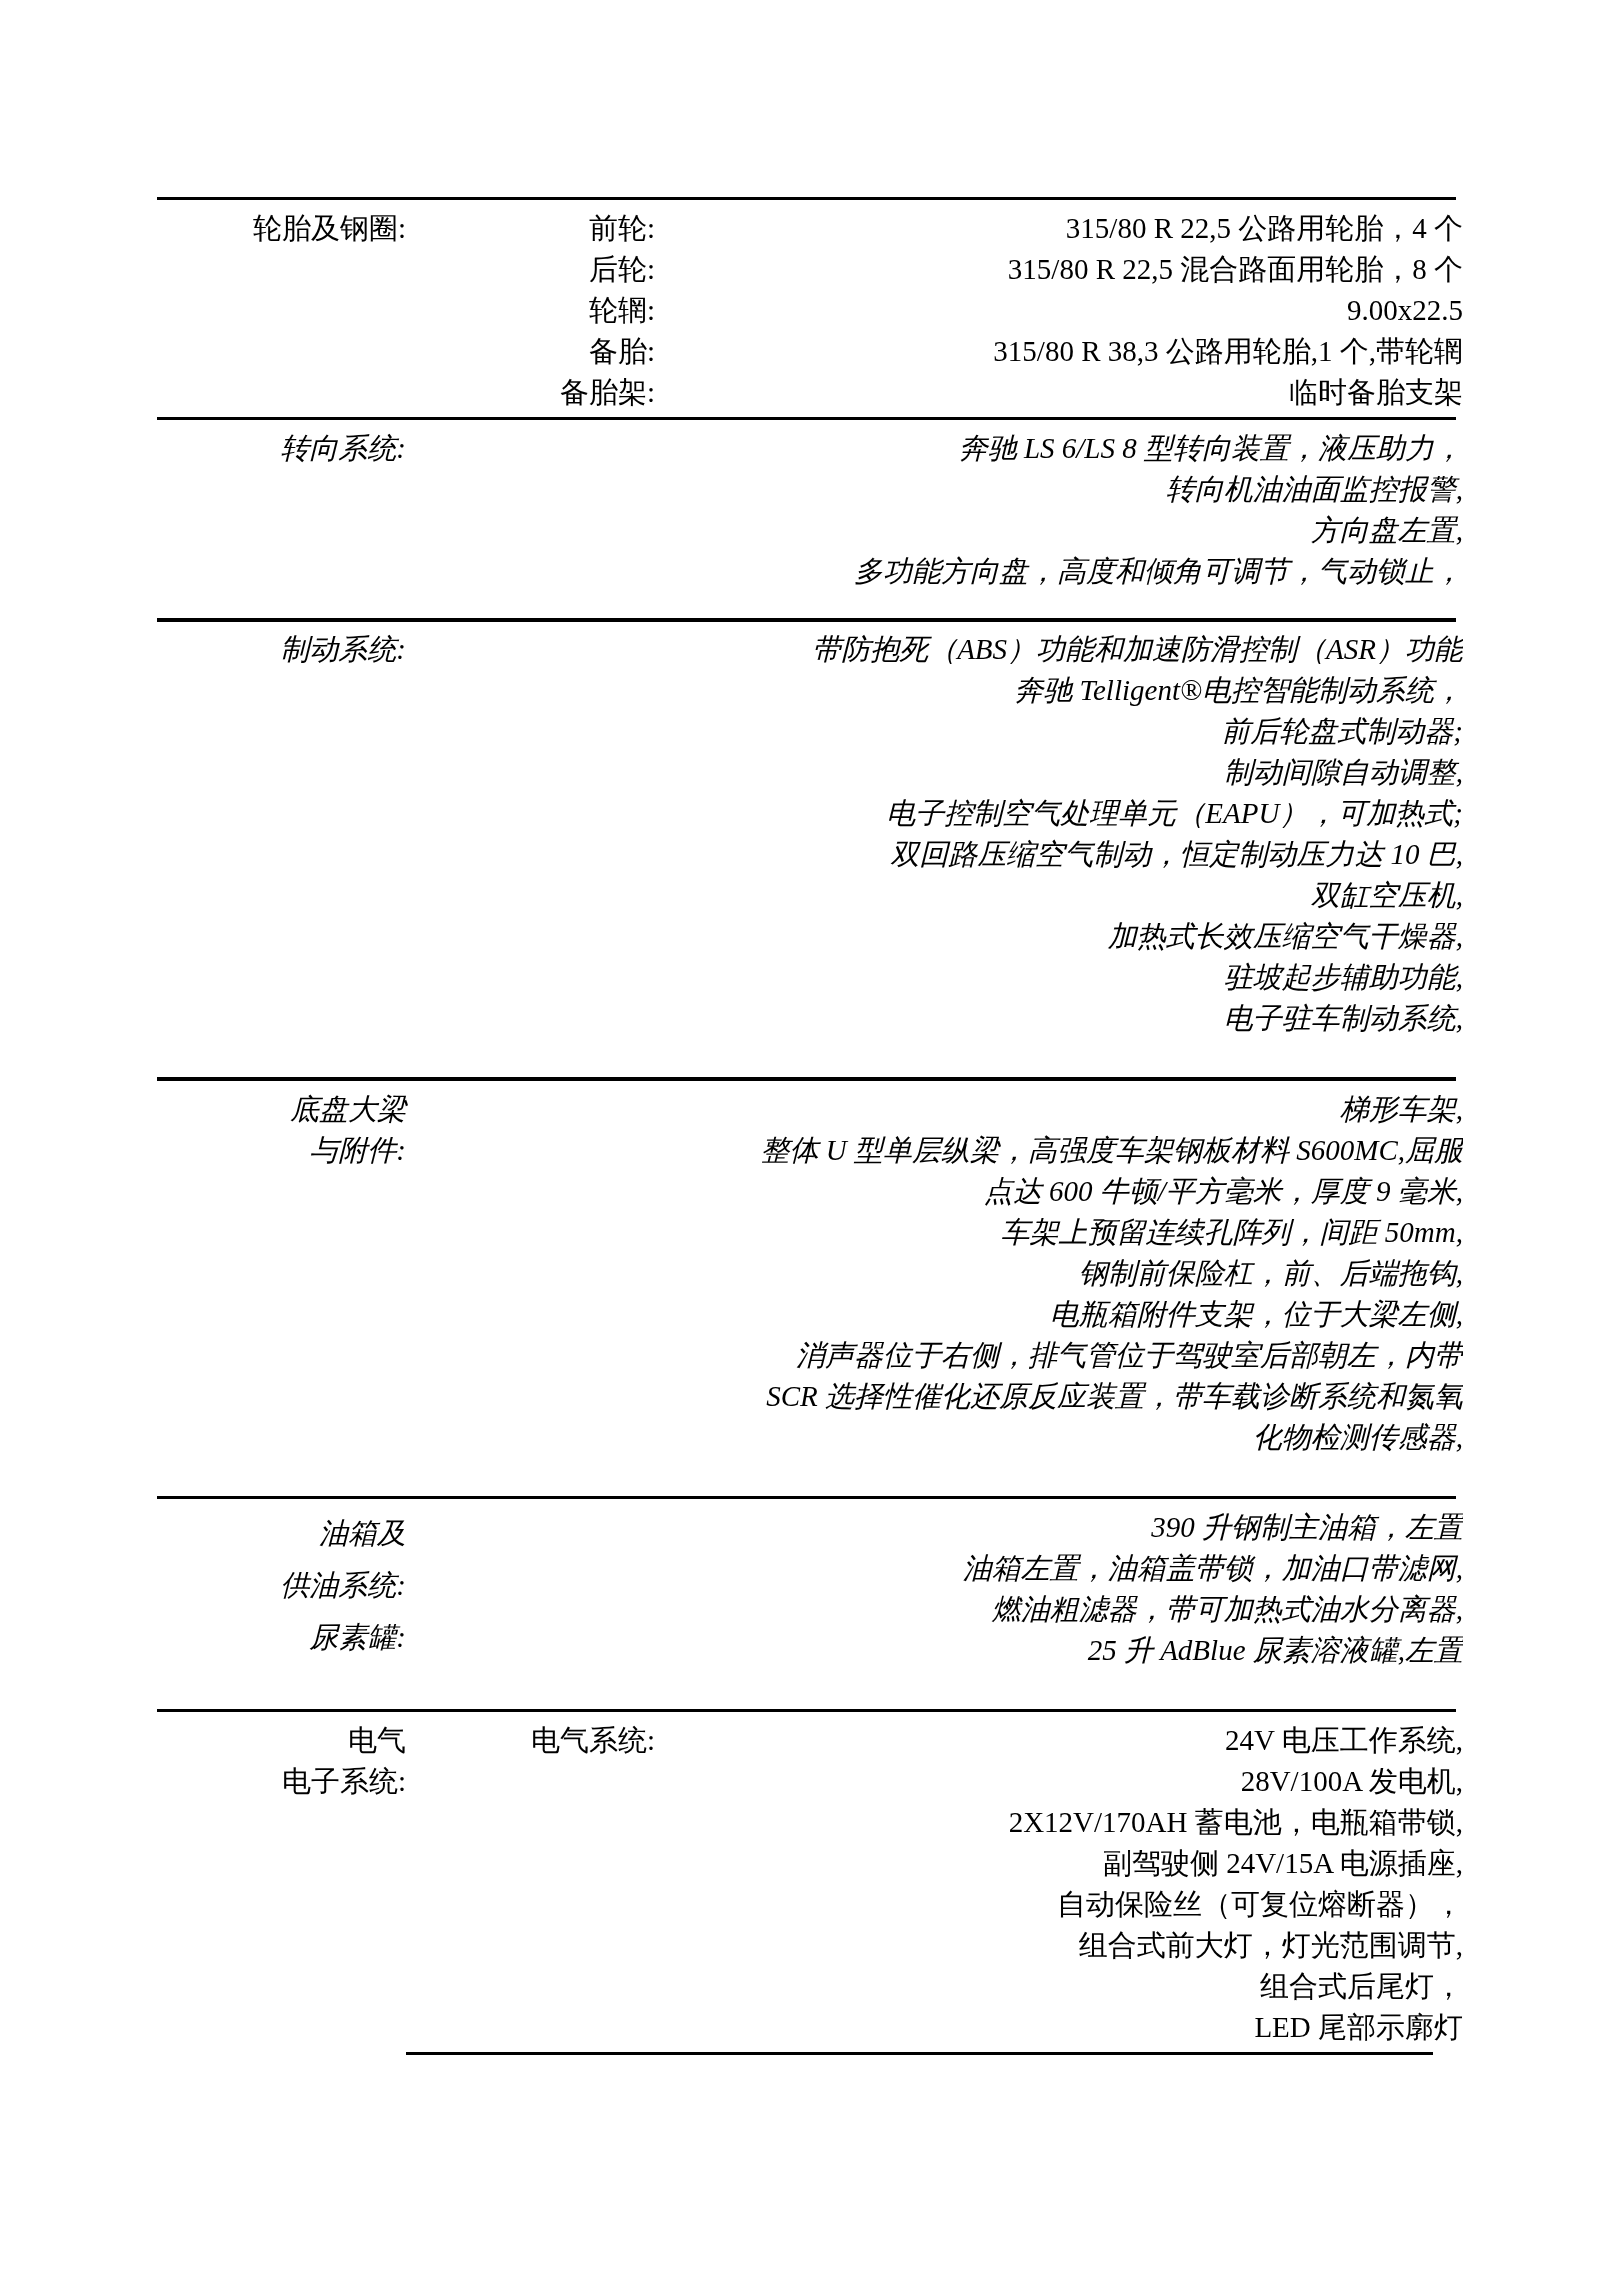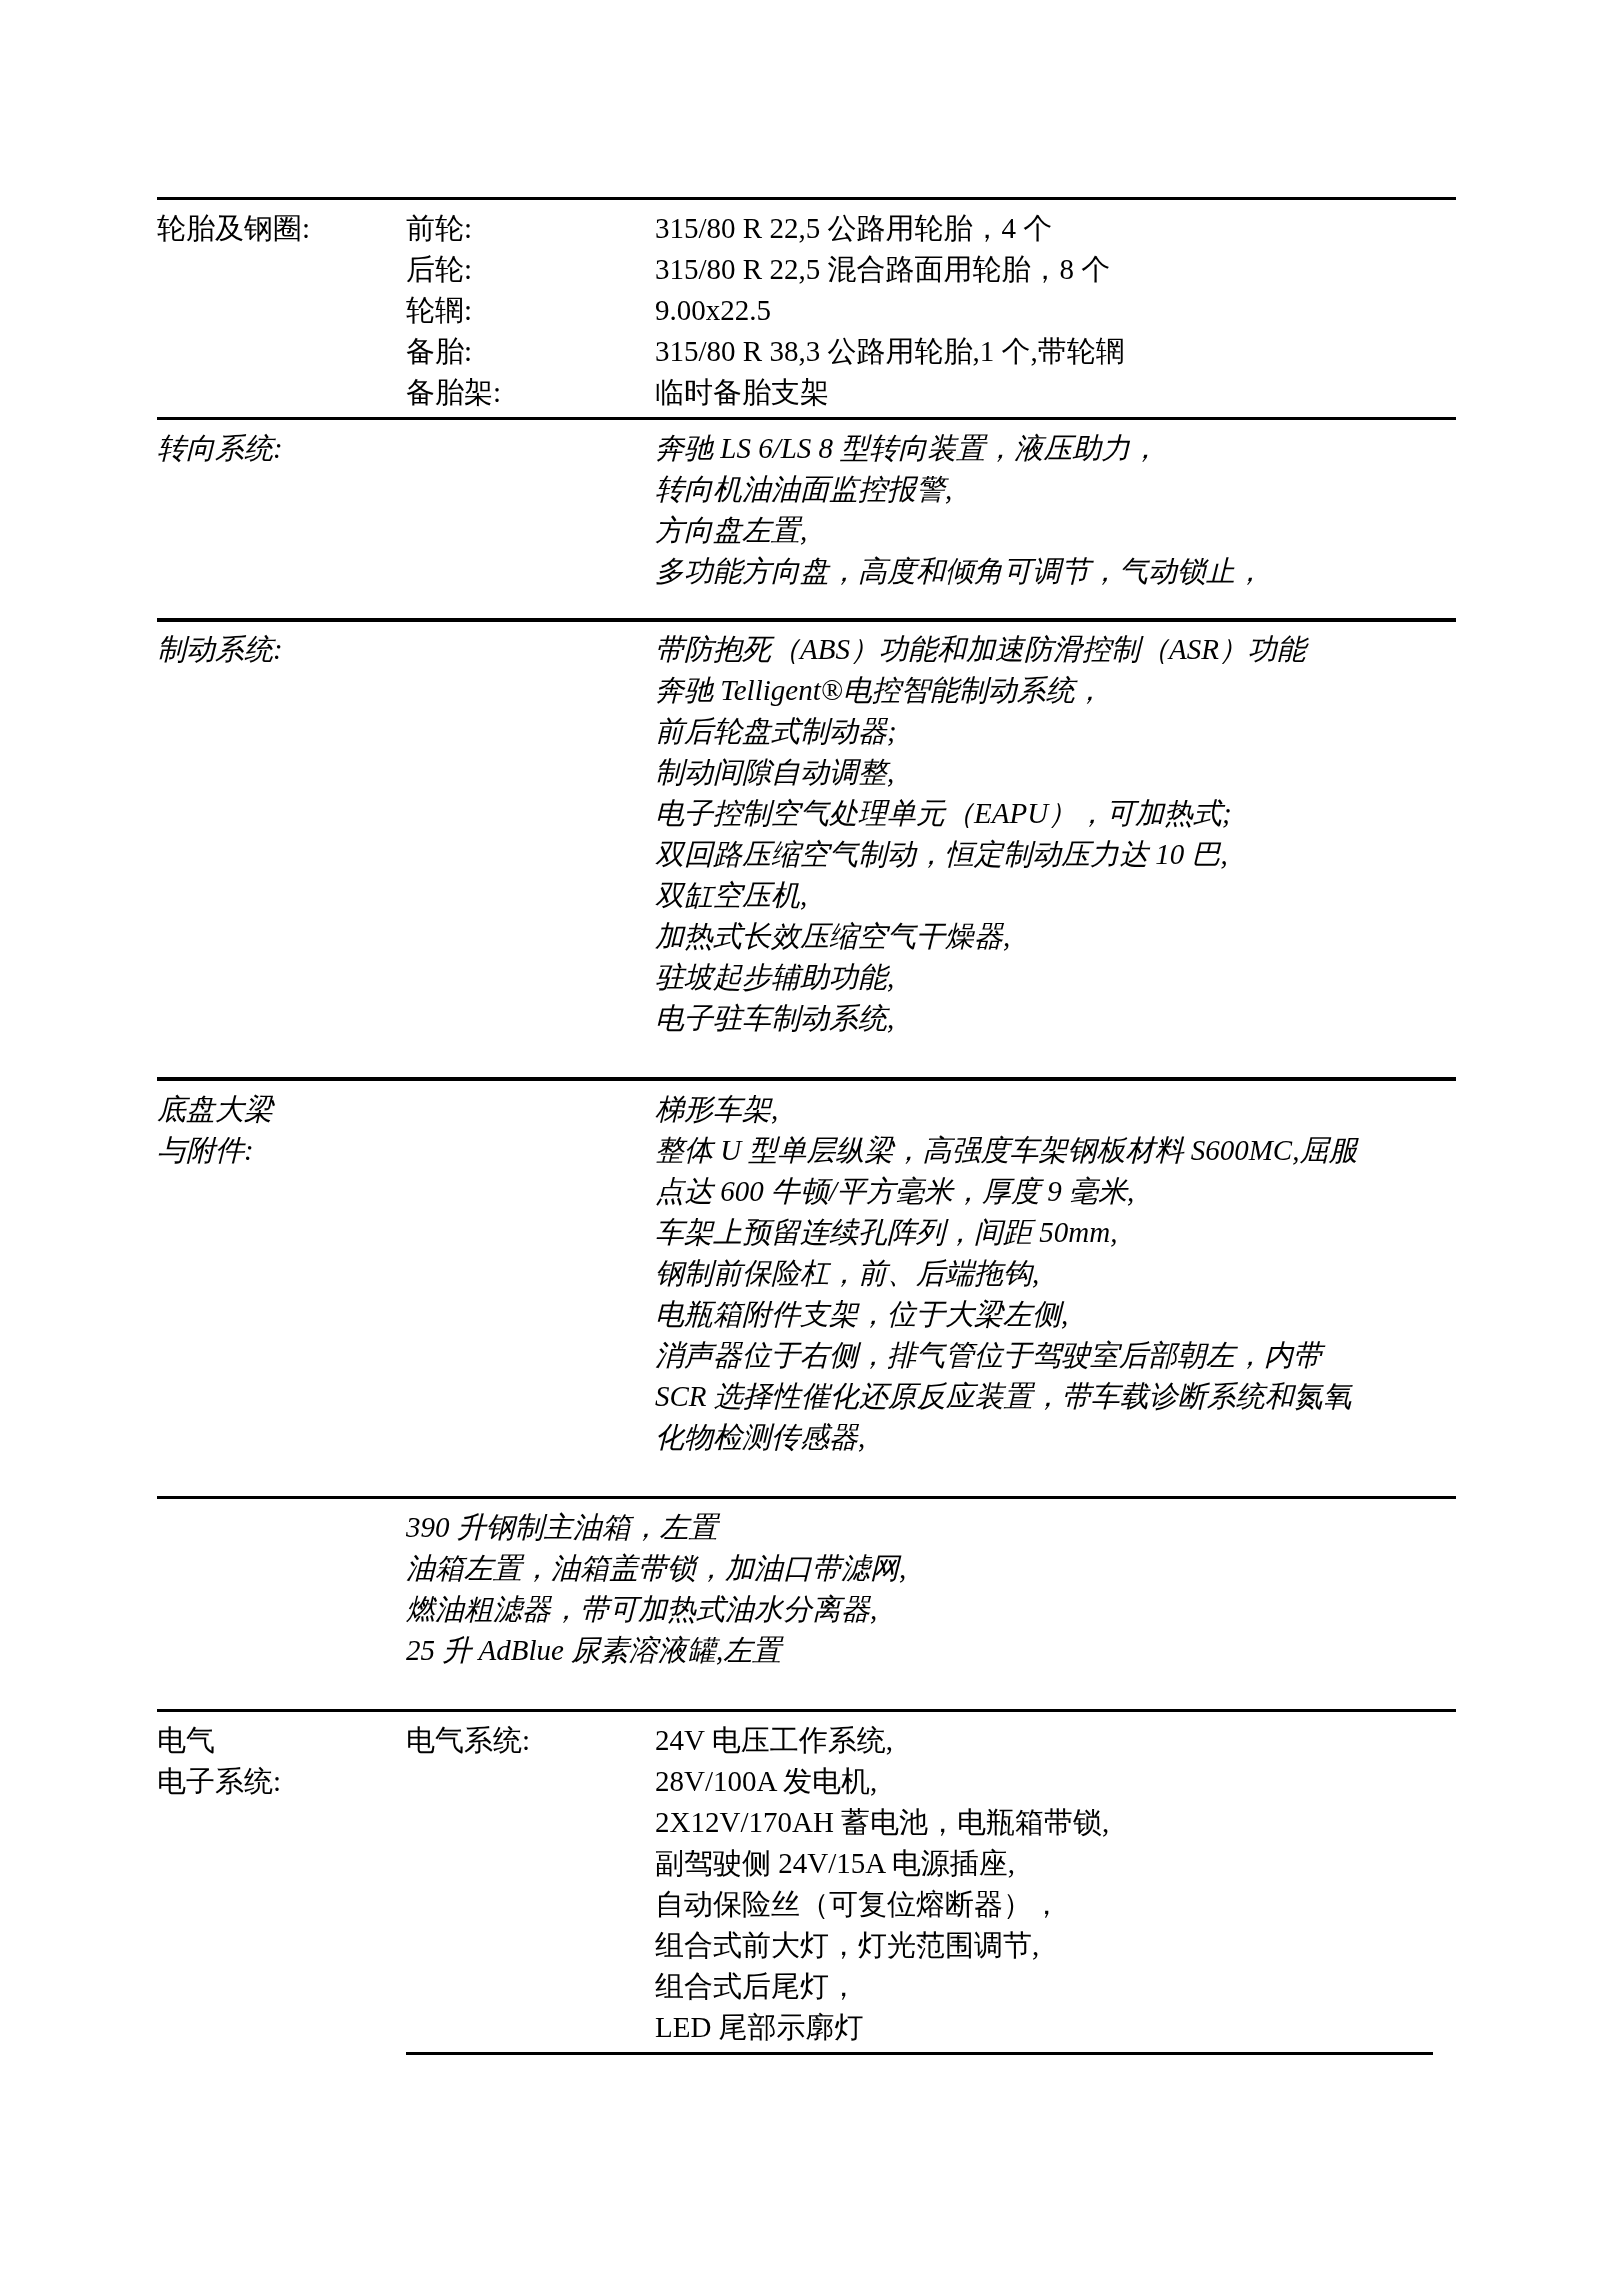--- a/index.html
+++ b/index.html
@@ -5,21 +5,21 @@
   html,body{margin:0;padding:0;background:#ffffff;}
   .page{
     position:relative;
     width:1622px;height:2295px;
     background:#ffffff;
     color:#000;
     font-family:"Liberation Serif","DejaVu Serif",serif;
     font-size:29px;
     overflow:hidden;
   }
-  .content{position:absolute;left:157px;top:197px;width:1309px;}
+  .content{position:absolute;left:157px;top:197px;width:1309px;text-align:right;}
   .rule{height:3.3px;background:#000;width:1299px;}
   .rule-indent{width:1027px;margin-left:249px;}
   .section{display:flex;align-items:flex-start;padding:7.9px 0 3.9px 0;}
   .col-label{width:249px;flex:none;line-height:41px;white-space:nowrap;}
   .col-sub{width:249px;flex:none;line-height:41px;white-space:nowrap;}
   .col-val{width:808px;flex:none;line-height:41px;overflow:hidden;}
   .col-val div{white-space:nowrap;}
   .gap-40{padding-bottom:26px;font-style:italic;}
   .gap-60{padding-bottom:38px;font-style:italic;}
   .sec-fuel .col-label{line-height:52px;}
@@ -100,20 +100,25 @@
         <div>钢制前保险杠，前、后端拖钩,</div>
         <div>电瓶箱附件支架，位于大梁左侧,</div>
         <div>消声器位于右侧，排气管位于驾驶室后部朝左，内带</div>
         <div>SCR 选择性催化还原反应装置，带车载诊断系统和氮氧</div>
         <div>化物检测传感器,</div>
       </div>
     </div>
 
     <div class="rule"></div>
     <div class="section gap-60 sec-fuel">
+      <div class="col-label">
+        <div>油箱及</div>
+        <div>供油系统:</div>
+        <div>尿素罐:</div>
+      </div>
       <div class="col-sub"></div>
       <div class="col-val">
         <div>390 升钢制主油箱，左置</div>
         <div>油箱左置，油箱盖带锁，加油口带滤网,</div>
         <div>燃油粗滤器，带可加热式油水分离器,</div>
         <div>25 升 AdBlue 尿素溶液罐,左置</div>
       </div>
     </div>
 
     <div class="rule"></div>

